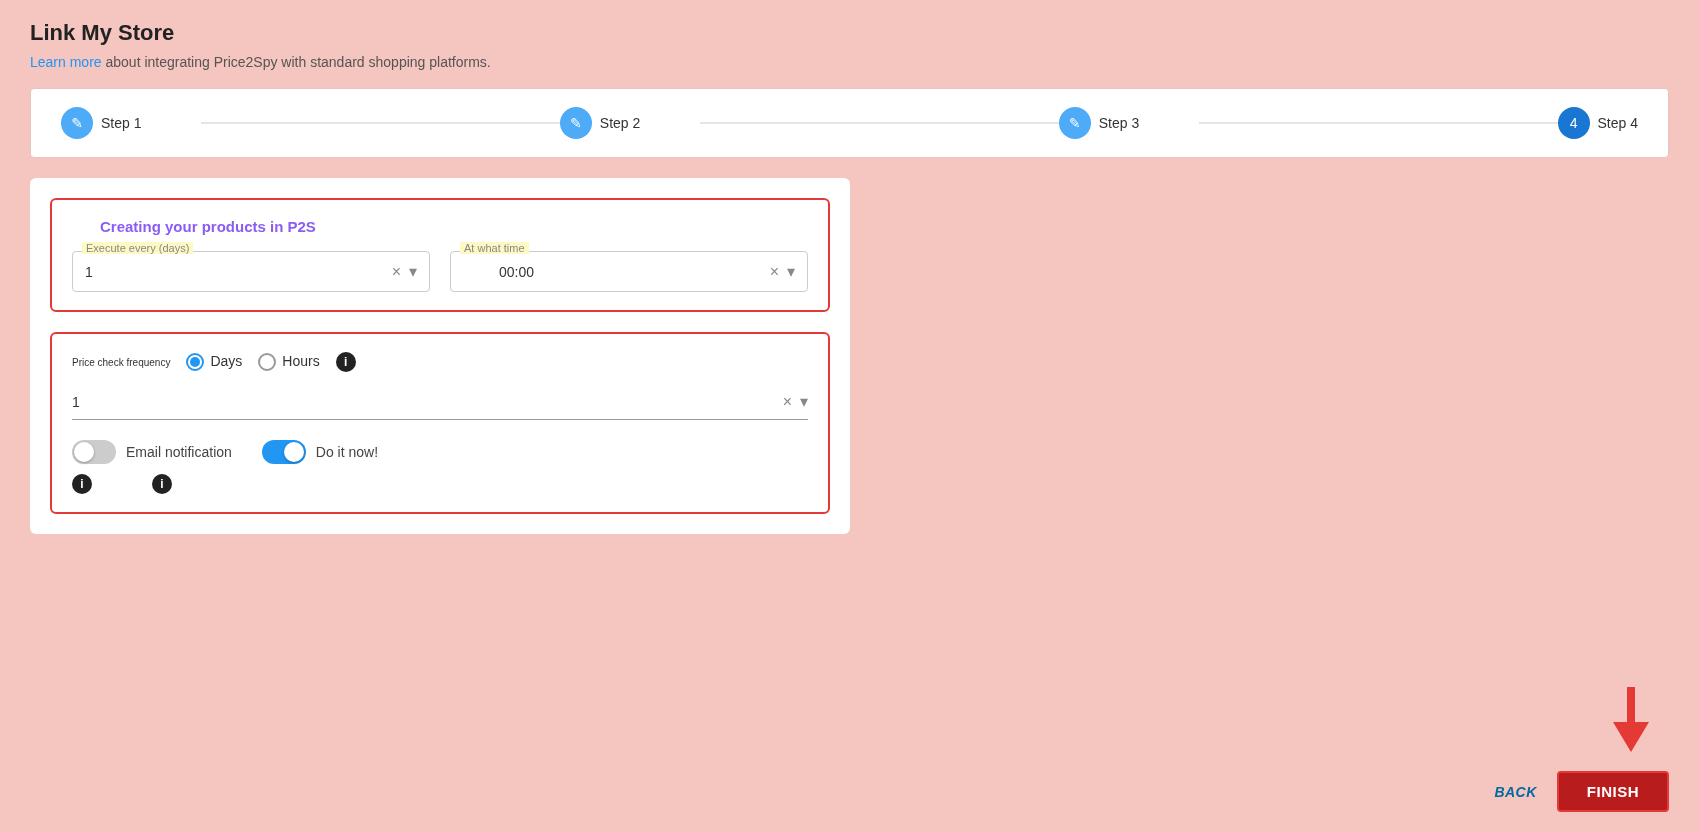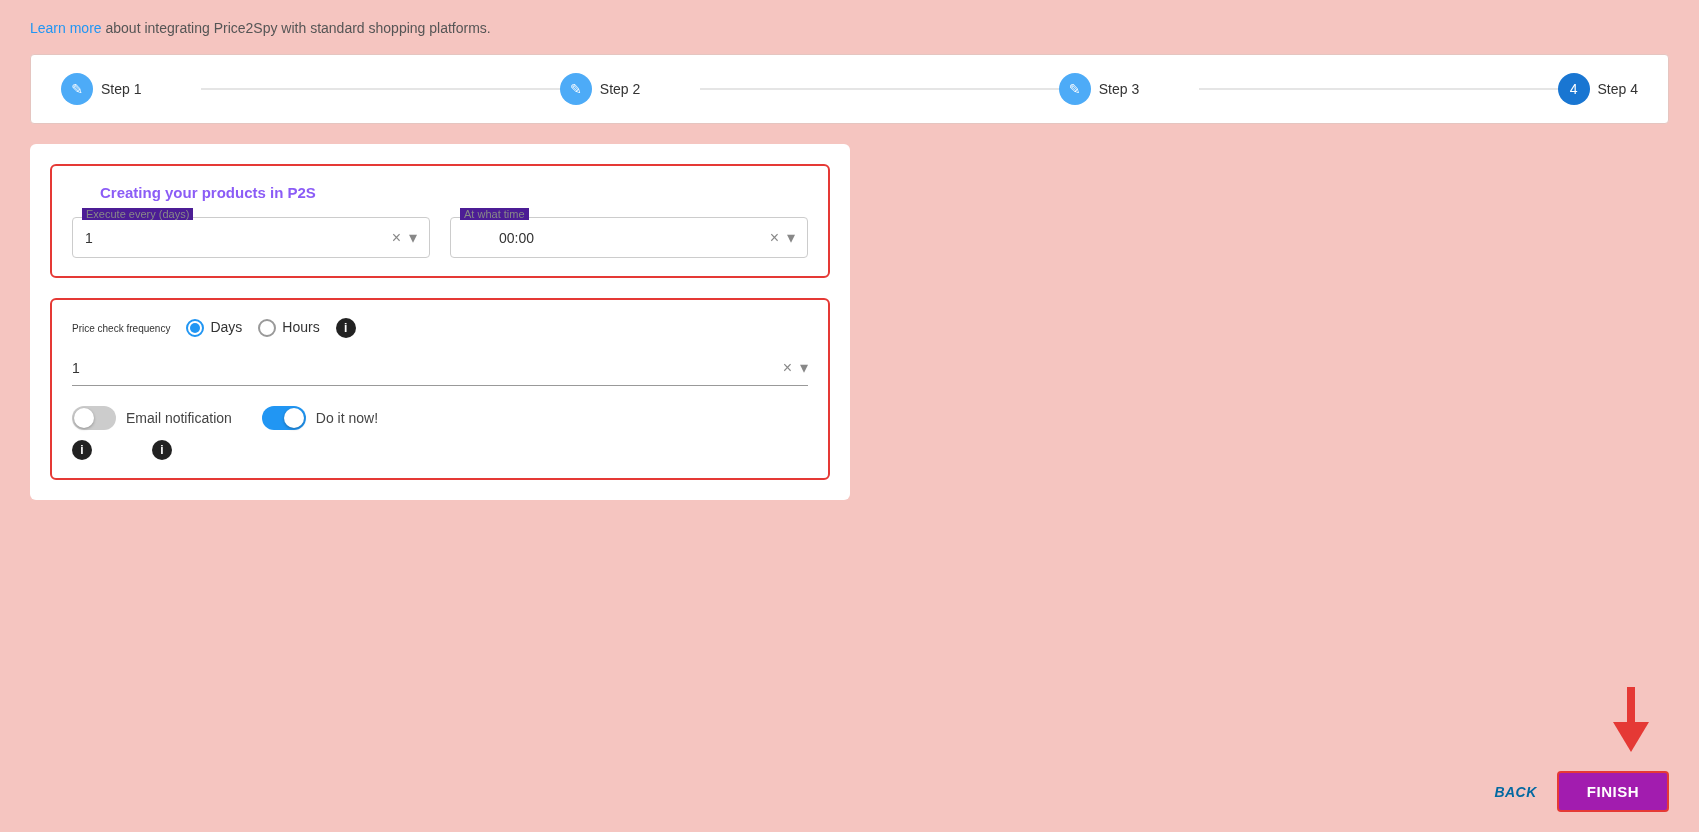--- a/index.html
+++ b/index.html
@@ -100,21 +100,21 @@
       gap: 20px;
     }
     .field-group {
       flex: 1;
       position: relative;
     }
     .field-label {
       position: absolute;
       top: -9px;
       left: 10px;
-      background: #4c1d95;
+      background: #fef9c3;
       padding: 0 4px;
       font-size: 11px;
       color: #888;
     }
     .select-wrapper {
       border: 1px solid #ccc;
       border-radius: 4px;
       padding: 10px 12px;
       display: flex;
       align-items: center;
@@ -274,21 +274,21 @@
       background: none;
       border: none;
       font-size: 14px;
       font-weight: bold;
       color: #0369a1;
       cursor: pointer;
       letter-spacing: 0.5px;
       font-style: italic;
     }
     .finish-btn {
-      background: #a21caf;
+      background: #b91c1c;
       color: white;
       border: 2px solid #e53935;
       border-radius: 4px;
       padding: 10px 28px;
       font-size: 15px;
       font-weight: bold;
       cursor: pointer;
       letter-spacing: 0.5px;
     }
     .arrow-container {
@@ -311,20 +311,21 @@
       width: 8px;
       height: 35px;
       background: #e53935;
       margin: 0 auto;
     }
   </style>
 </head>
 <body>
 
 <div>
+  <div class="page-title">Link My Store</div>
   <div class="subtitle">
     <a href="#">Learn more</a>
     <span>about integrating Price2Spy with standard shopping platforms.</span>
   </div>
 </div>
 
 <div class="steps-container">
   <div class="step-item">
     <div class="step-icon">✎</div>
     <span class="step-label">Step 1</span>

